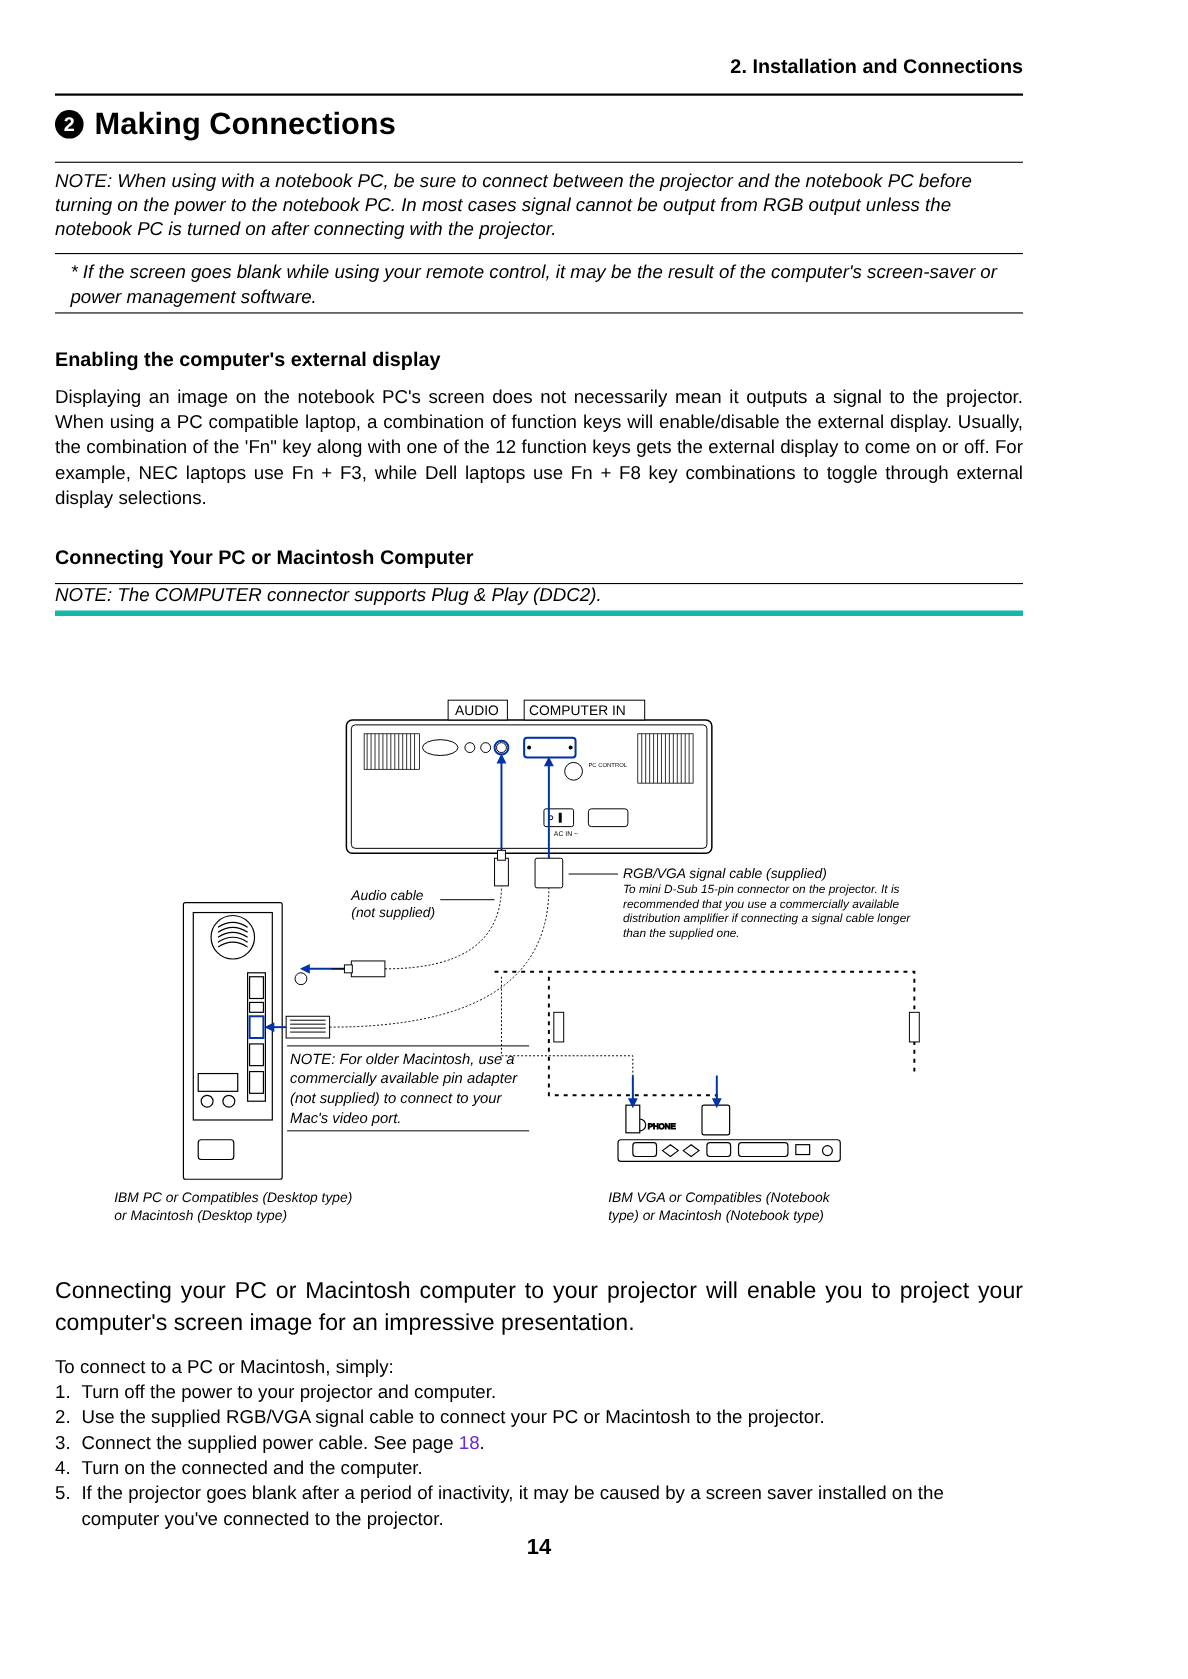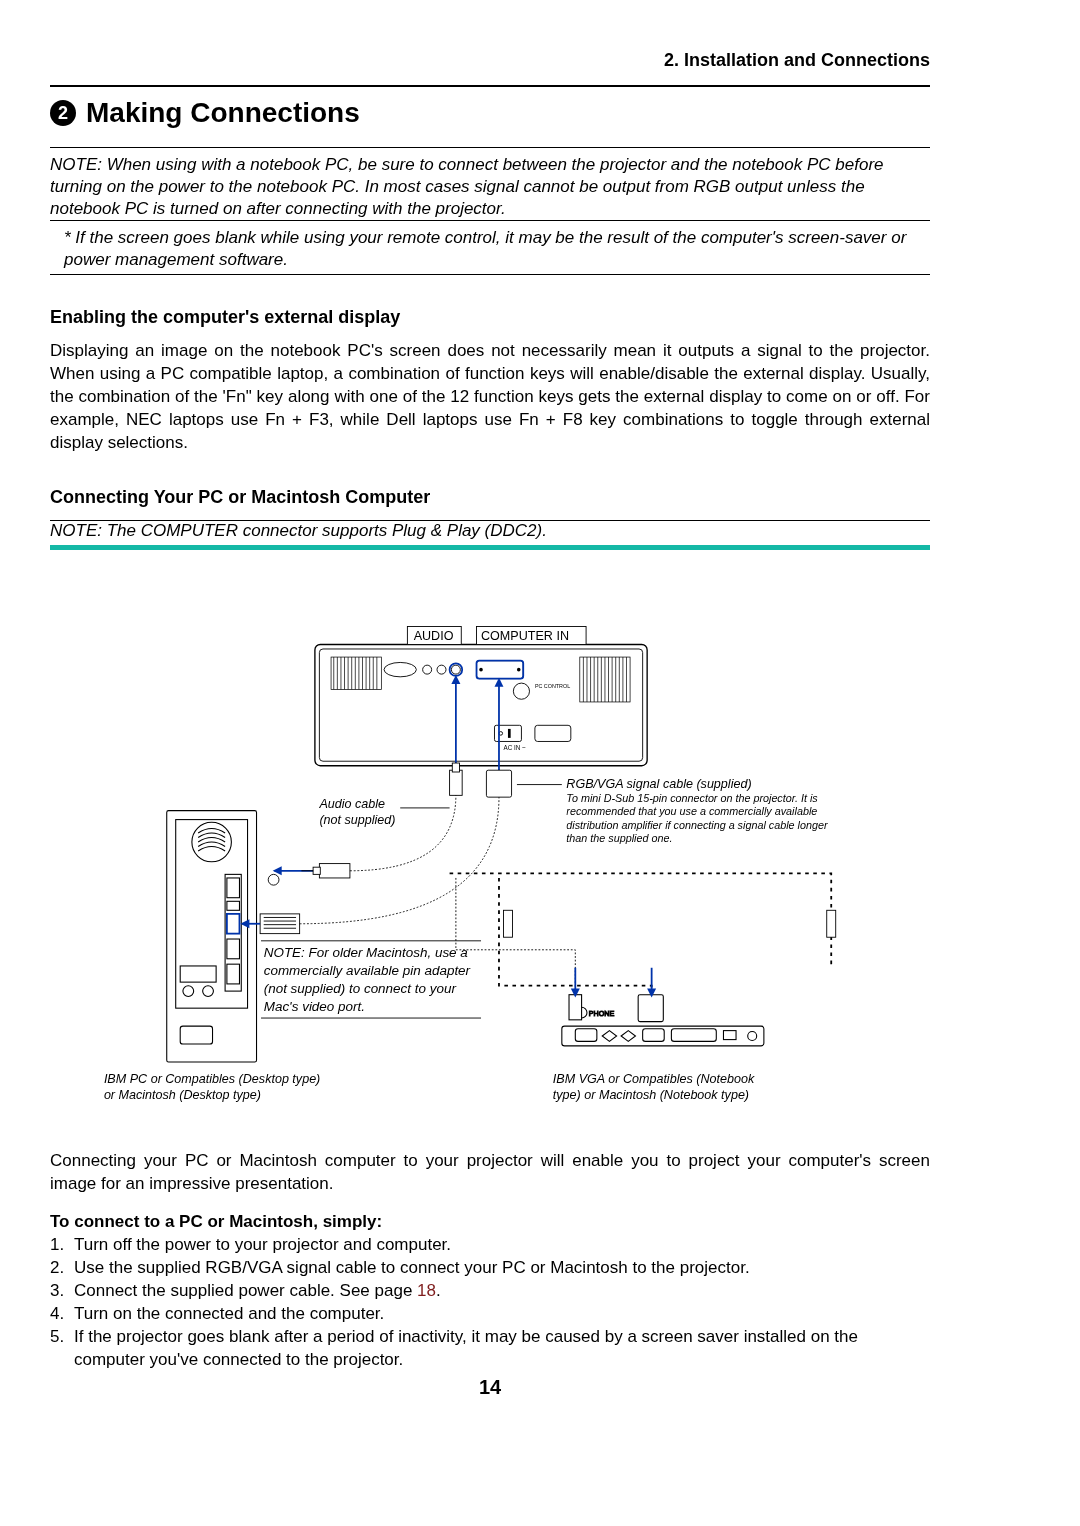--- a/index.html
+++ b/index.html
@@ -38,21 +38,21 @@
     align-items: center;
     justify-content: center;
     font-size: 18px;
     margin-right: 10px;
     font-weight: bold;
   }
   .note-block1 {
     font-style: italic;
     font-size: 17px;
     border-bottom: 1px solid #000;
-    padding-bottom: 0;
+    padding-bottom: 10px;
     margin-bottom: 3px;
     line-height: 1.3;
   }
   .note-block2 {
     font-style: italic;
     font-size: 17px;
     border-bottom: 1px solid #000;
     padding: 3px 0 3px 14px;
     line-height: 1.3;
   }
@@ -82,27 +82,27 @@
     height: 560px;
     position: relative;
     margin: 30px 0 10px 0;
     text-decoration: underline;
   }
   .diagram-wrap svg {
     width: 100%;
     height: 100%;
   }
   .conn-text {
-    font-size: 17px;
+    font-size: 21px;
     line-height: 1.35;
     margin-top: 10px;
     text-align: justify;
   }
   .steps-heading {
-    font-weight: bold;
+    font-weight: normal;
     font-size: 17px;
     margin-top: 16px;
   }
   .steps {
     font-size: 17px;
     line-height: 1.35;
     margin-top: 2px;
   }
   .steps .row {
     display: flex;
@@ -111,21 +111,21 @@
     width: 24px;
     flex: 0 0 24px;
   }
   .page-num {
     text-align: center;
     font-weight: bold;
     font-size: 20px;
     margin-top: 4px;
   }
   .link {
-    color: #7f1d1d;
+    color: #6d28d9;
     margin-top: 20px;
   }
 </style>
 </head>
 <body>
 
 <div class="chapter-header">2. Installation and Connections</div>
 
 <div class="section-title">
   <span class="circle-num">2</span>

